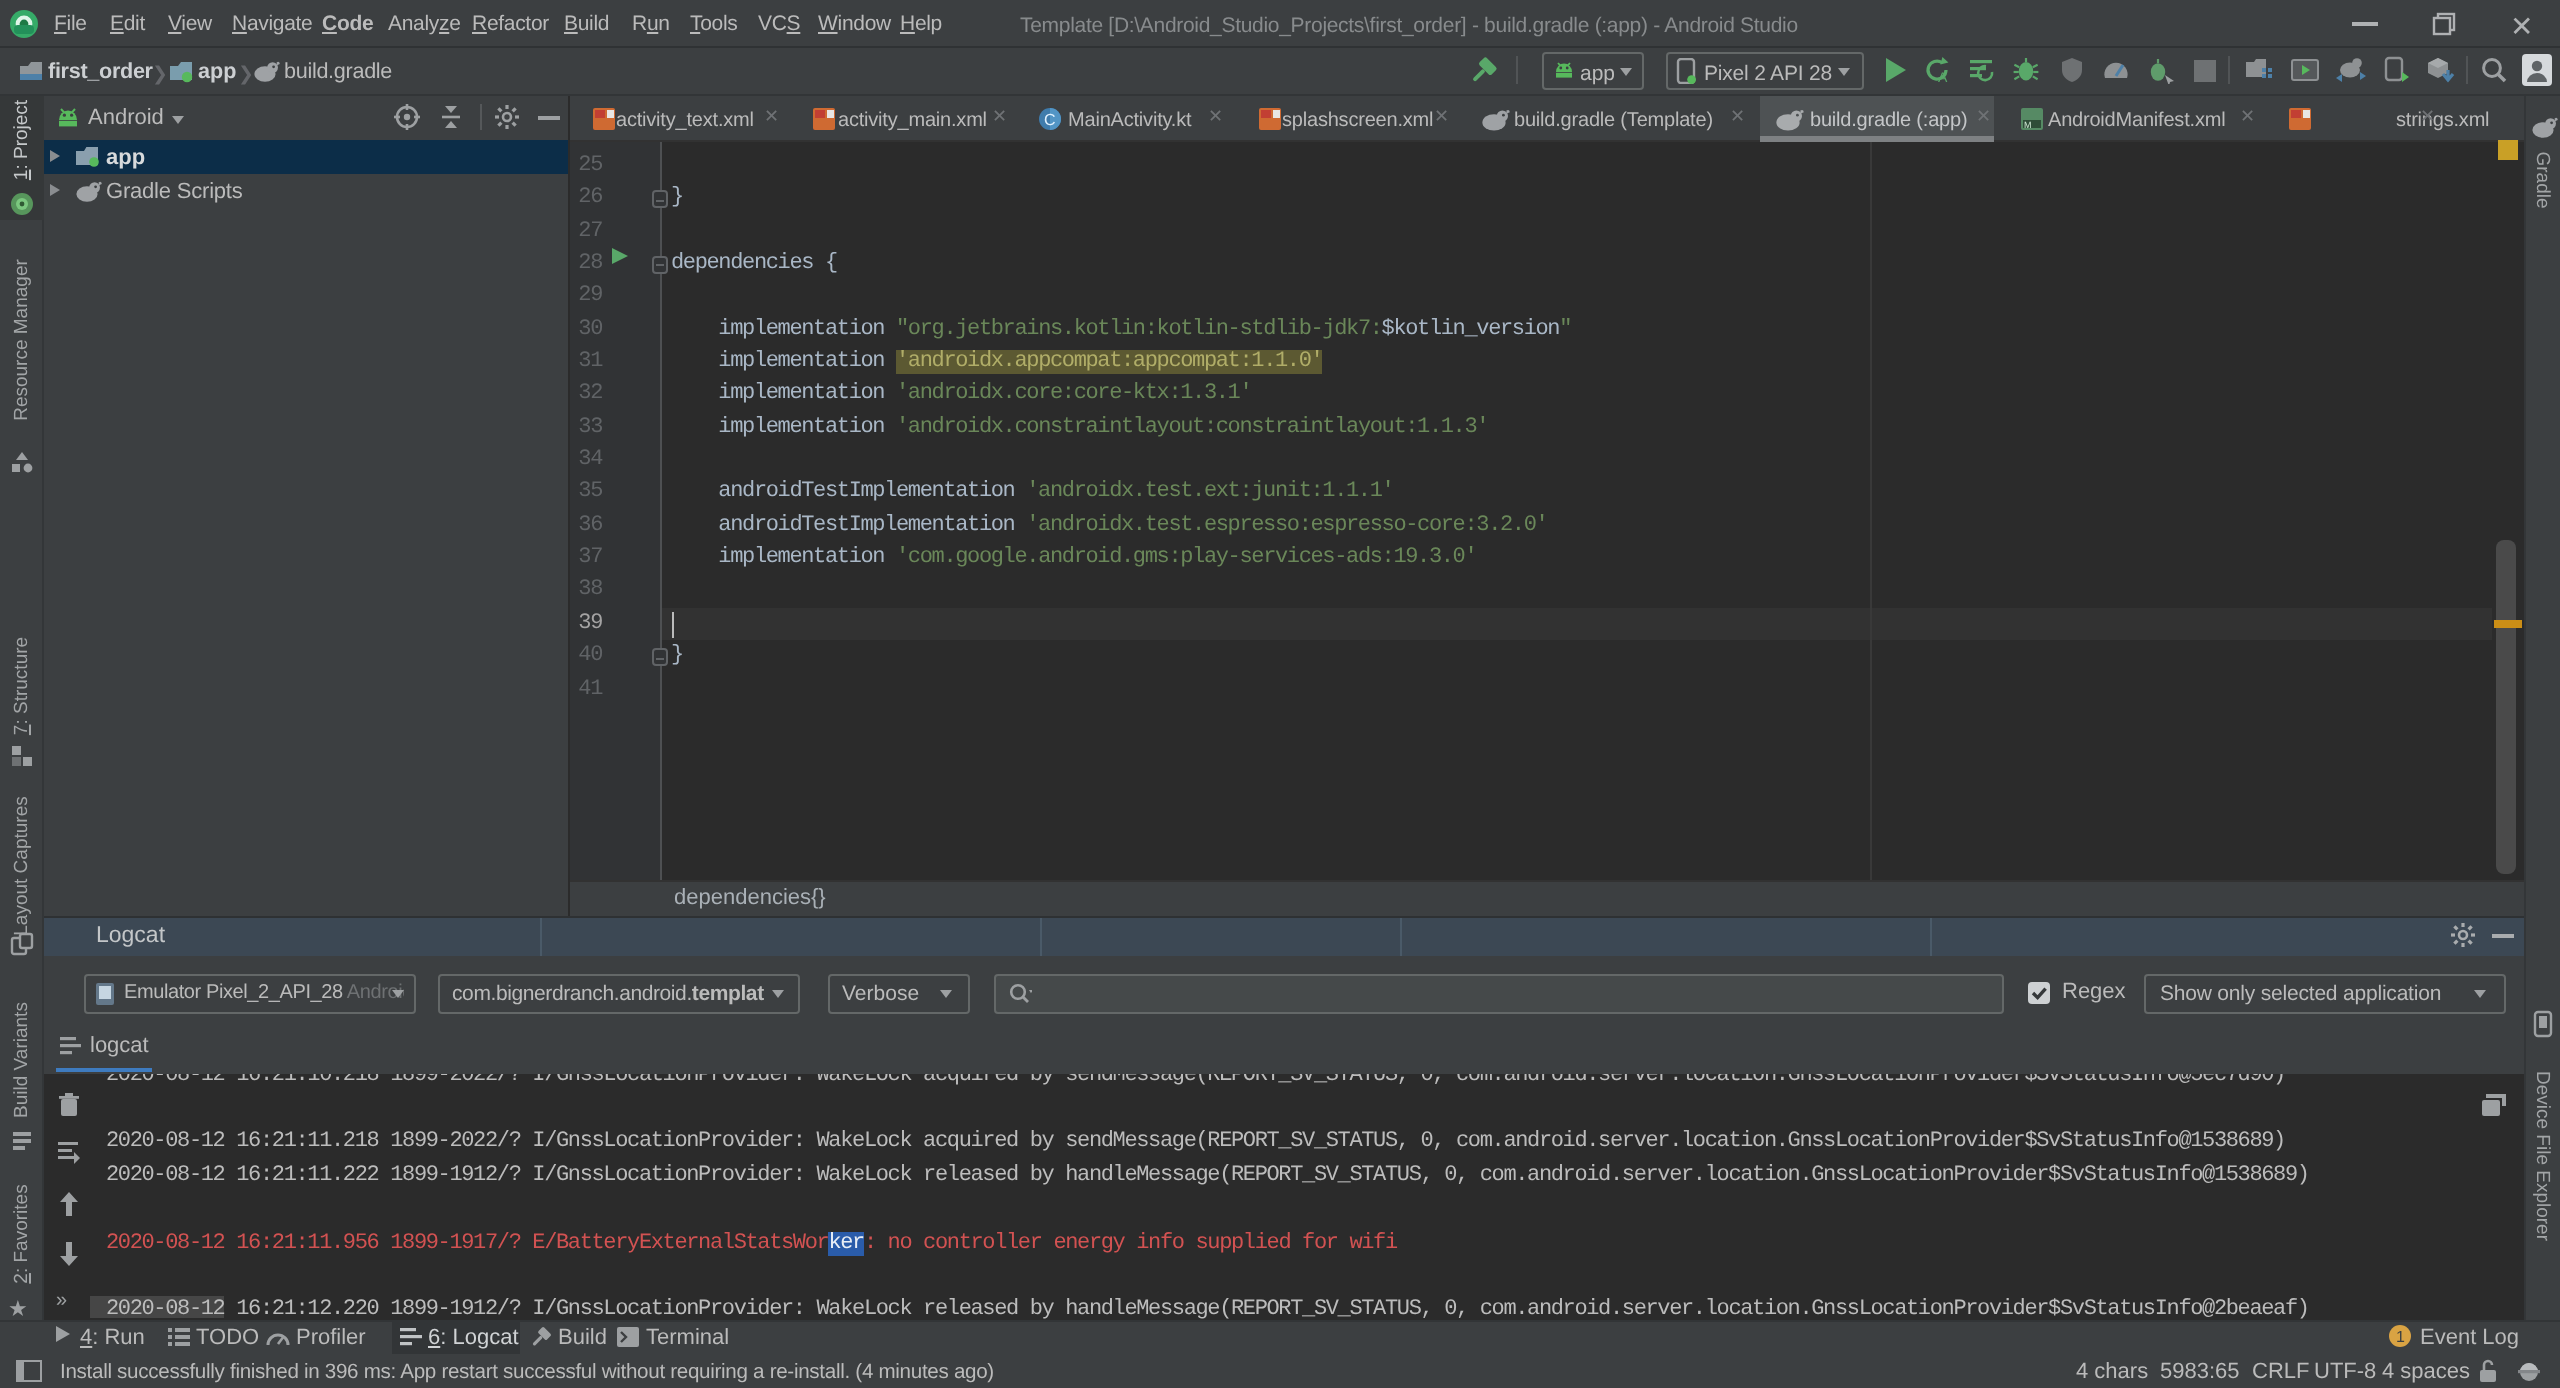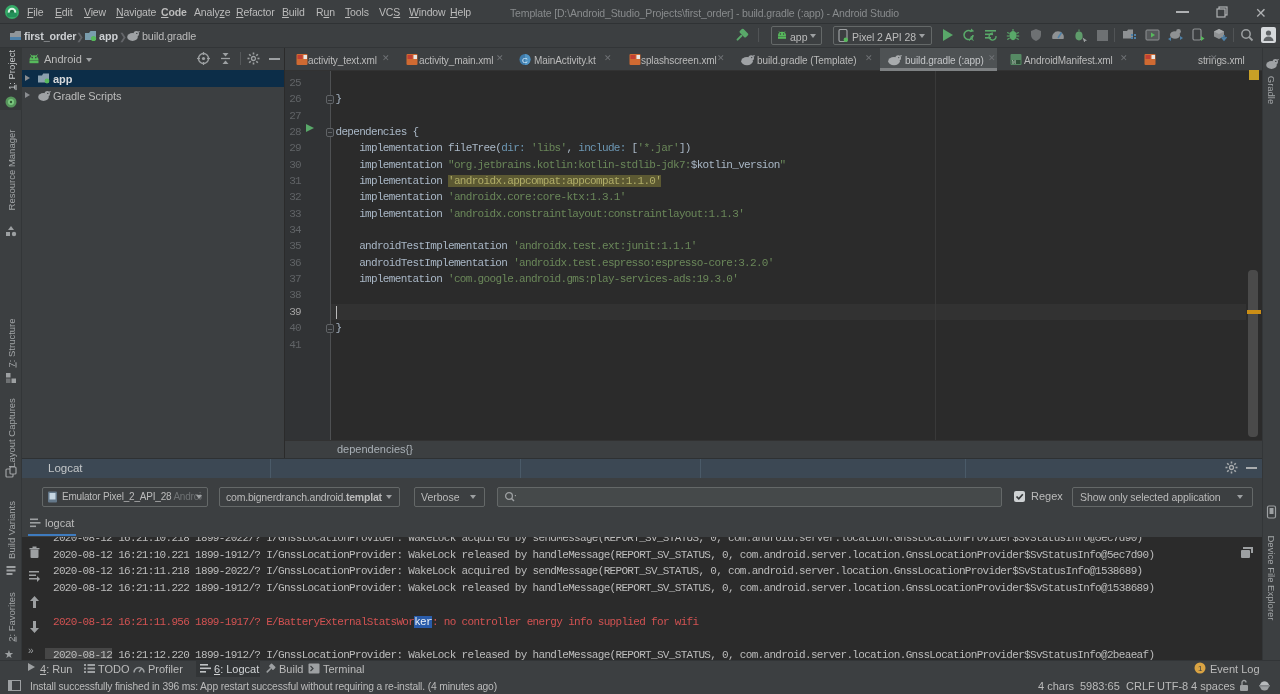--- a/index.html
+++ b/index.html
@@ -440,21 +440,20 @@
     </div>
 <div class="a" style="left:325.5px;top:127.7px;width:8px;height:9px;border:1px solid #606366;border-radius:2px;background:#313335;">
       <div style="width:4px;height:1px;background:#606366;margin:3.5px auto;"></div>
     </div>
 <div class="a" style="left:325.5px;top:324px;width:8px;height:9px;border:1px solid #606366;border-radius:2px;background:#313335;">
       <div style="width:4px;height:1px;background:#606366;margin:3.5px auto;"></div>
     </div>
 
 <div class="cl" style="top:91.2px;">}</div>
 <div class="cl" style="top:123.9px;">dependencies {</div>
-<div class="cl" style="top:140.2px;">    implementation fileTree(<span class="na">dir:</span> <span class="str">'libs'</span>, <span class="na">include:</span> [<span class="str">'*.jar'</span>])</div>
 <div class="cl" style="top:156.6px;">    implementation <span class="str">"org.jetbrains.kotlin:kotlin-stdlib-jdk7:</span><span style="color:#a9b7c6;">$kotlin_version</span><span class="str">"</span></div>
 <div class="cl" style="top:173px;">    implementation <span style="background:#5c5932;color:#b0ad68;">'androidx.appcompat:appcompat:1.1.0'</span></div>
 <div class="cl" style="top:189.3px;">    implementation <span class="str">'androidx.core:core-ktx:1.3.1'</span></div>
 <div class="cl" style="top:205.7px;">    implementation <span class="str">'androidx.constraintlayout:constraintlayout:1.1.3'</span></div>
 <div class="cl" style="top:238.4px;">    androidTestImplementation <span class="str">'androidx.test.ext:junit:1.1.1'</span></div>
 <div class="cl" style="top:254.7px;">    androidTestImplementation <span class="str">'androidx.test.espresso:espresso-core:3.2.0'</span></div>
 <div class="cl" style="top:271.1px;">    implementation <span class="str">'com.google.android.gms:play-services-ads:19.3.0'</span></div>
 <div class="cl" style="top:320.2px;">}</div>
 
 <div class="a" style="left:1248px;top:270px;width:10px;height:167px;background:rgba(255,255,255,0.15);border-radius:4px;"></div>
@@ -518,21 +517,20 @@
 <div class="a" style="left:30px;top:518px;width:11px;height:10px;"><svg width="11" height="10">
         <rect x="0" y="0.5" width="8" height="1.6" fill="#9da0a2"></rect>
         <rect x="0" y="4" width="10.5" height="1.6" fill="#9da0a2"></rect>
         <rect x="0" y="7.5" width="6" height="1.6" fill="#9da0a2"></rect>
       </svg></div>
 <div class="a" style="left:45px;top:517px;color:#bbbbbb;">logcat</div>
 <div class="a" style="left:28px;top:533.5px;width:48px;height:2.5px;background:#3e7bbf;"></div>
 
 <div class="a" style="left:22px;top:537px;width:1240px;height:123px;background:#2b2b2b;overflow:hidden;">
   <div class="ll" style="top:-7px;left:31px;">2020-08-12 16:21:10.218 1899-2022/? I/GnssLocationProvider: WakeLock acquired by sendMessage(REPORT_SV_STATUS, 0, com.android.server.location.GnssLocationProvider$SvStatusInfo@5ec7d90)</div>
-  <div class="ll" style="top:9.7px;left:31px;">2020-08-12 16:21:10.221 1899-1912/? I/GnssLocationProvider: WakeLock released by handleMessage(REPORT_SV_STATUS, 0, com.android.server.location.GnssLocationProvider$SvStatusInfo@5ec7d90)</div>
   <div class="ll" style="top:26.4px;left:31px;">2020-08-12 16:21:11.218 1899-2022/? I/GnssLocationProvider: WakeLock acquired by sendMessage(REPORT_SV_STATUS, 0, com.android.server.location.GnssLocationProvider$SvStatusInfo@1538689)</div>
   <div class="ll" style="top:43.2px;left:31px;">2020-08-12 16:21:11.222 1899-1912/? I/GnssLocationProvider: WakeLock released by handleMessage(REPORT_SV_STATUS, 0, com.android.server.location.GnssLocationProvider$SvStatusInfo@1538689)</div>
   <div class="ll red" style="top:76.6px;left:31px;">2020-08-12 16:21:11.956 1899-1917/? E/BatteryExternalStatsWor<span style="background:#2a5caa;color:#e8eef5;">ker</span>: no controller energy info supplied for wifi</div>
   <div class="a" style="left:23px;top:111px;width:67px;height:11px;background:rgba(255,255,255,0.13);"></div>
   <div class="ll" style="top:110.2px;left:31px;">2020-08-12 16:21:12.220 1899-1912/? I/GnssLocationProvider: WakeLock released by handleMessage(REPORT_SV_STATUS, 0, com.android.server.location.GnssLocationProvider$SvStatusInfo@2beaeaf)</div>
 </div>
 
 <div class="a" style="left:28px;top:546px;width:13px;height:13px;"><svg width="13" height="13">
         <rect x="2.5" y="3.5" width="8" height="8.5" rx="1" fill="#9da0a2"></rect>
         <rect x="1.5" y="2" width="10" height="1.4" fill="#9da0a2"></rect>

